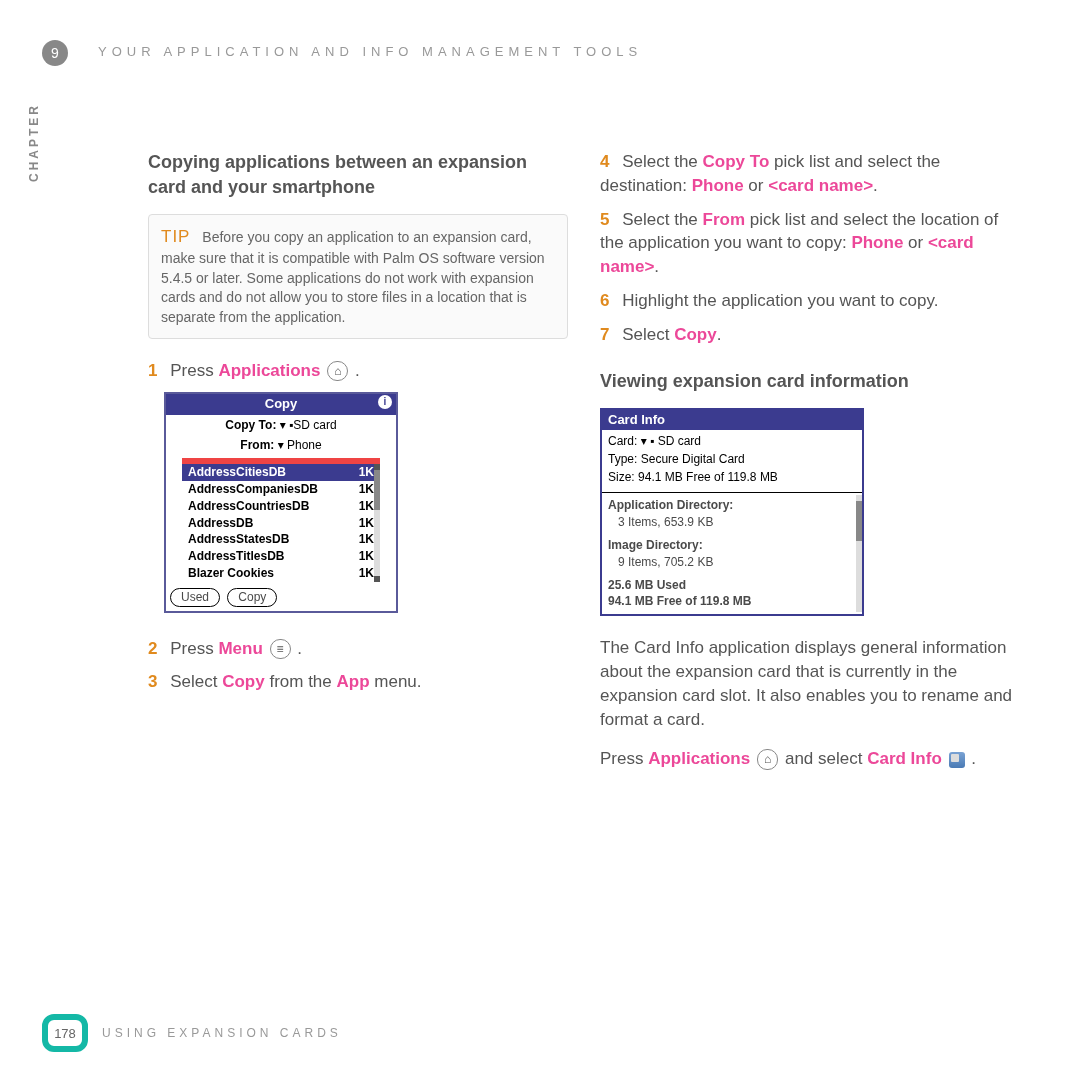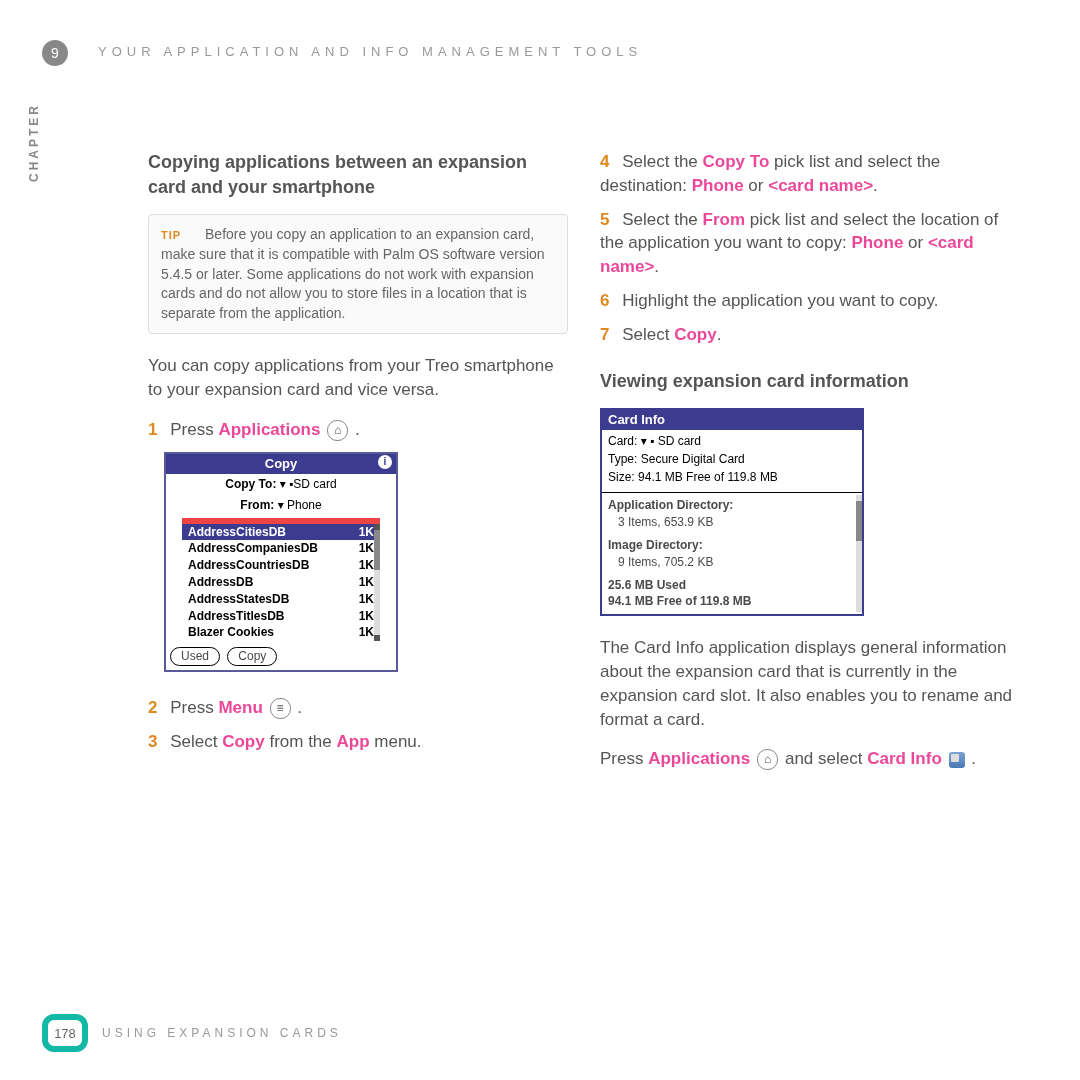--- a/index.html
+++ b/index.html
@@ -3,21 +3,21 @@
 <meta charset="utf-8">
 <style>
   body{margin:0;font-family:Arial,Helvetica,sans-serif;background:#fff;color:#4a4a4a;width:1080px;height:1080px;position:relative}
   .chapter-num{position:absolute;left:42px;top:40px;width:26px;height:26px;border-radius:50%;background:#888;color:#fff;display:flex;align-items:center;justify-content:center;font-size:14px}
   .chapter-title{position:absolute;left:98px;top:44px;letter-spacing:5px;font-size:13px;color:#999}
   .chapter-label{position:absolute;left:34px;top:175px;transform:rotate(-90deg);transform-origin:left;letter-spacing:3px;font-size:12px;color:#888;font-weight:bold}
   .page{position:absolute;left:148px;top:150px;right:60px;bottom:60px;display:flex;gap:32px}
   .col{flex:1;font-size:17px;line-height:1.4}
   h3{font-size:18px;font-weight:bold;color:#555;margin:0 0 14px 0}
   .tipbox{border:1px solid #ddd;background:#fafafa;border-radius:4px;padding:10px 12px;font-size:14px;color:#666;margin-bottom:20px}
-  .tip-label{color:#e08a1e;font-weight:bold;font-size:11px;letter-spacing:1px;margin-right:20px}
+  .tip-label{color:#e08a1e;font-weight:normal;font-size:17px;letter-spacing:1px;margin-right:8px}
   .para{margin:0 0 16px 0;color:#555}
   .step{margin:0 0 10px 0;color:#555}
   .step-num{color:#e08a1e;font-weight:bold;margin-right:8px}
   .bold{font-weight:bold;color:#ec4899}
   .keyicon{display:inline-flex;vertical-align:middle;border:1.5px solid #888;border-radius:10px;padding:1px 6px;font-size:12px;color:#555;margin:0 2px}
   
   .dlg{width:230px;border:2px solid #5a5a9a;margin:10px 0 24px 16px;font-family:Tahoma,Arial;font-size:12px;background:#fff}
   .dlg-title{background:#3b3b8f;color:#fff;font-weight:bold;text-align:center;padding:1px 0;position:relative;font-size:13px}
   .dlg-title .info{position:absolute;right:4px;top:1px;width:14px;height:14px;border-radius:50%;background:#fff;color:#3b3b8f;font-size:10px;display:flex;align-items:center;justify-content:center;font-weight:bold}
   .dlg-row{padding:2px 6px;color:#000}
@@ -54,21 +54,20 @@
 <div class="chapter-label">CHAPTER</div>
 
 <div class="page">
 
   <div class="col">
     <h3>Copying applications between an expansion card and your smartphone</h3>
     <div class="tipbox">
       <span class="tip-label">TIP</span>
       <span>Before you copy an application to an expansion card, make sure that it is compatible with Palm OS software version 5.4.5 or later. Some applications do not work with expansion cards and do not allow you to store files in a location that is separate from the application.</span>
     </div>
-    <p class="para">You can copy applications from your Treo smartphone to your expansion card and vice versa.</p>
 
     <p class="step">
       <span class="step-num">1</span>
       <span>Press </span><span class="bold">Applications</span>
       <span class="keyicon">⌂</span><span> .</span>
     </p>
 
     <div class="dlg">
       <div class="dlg-title">
         <span>Copy</span>

